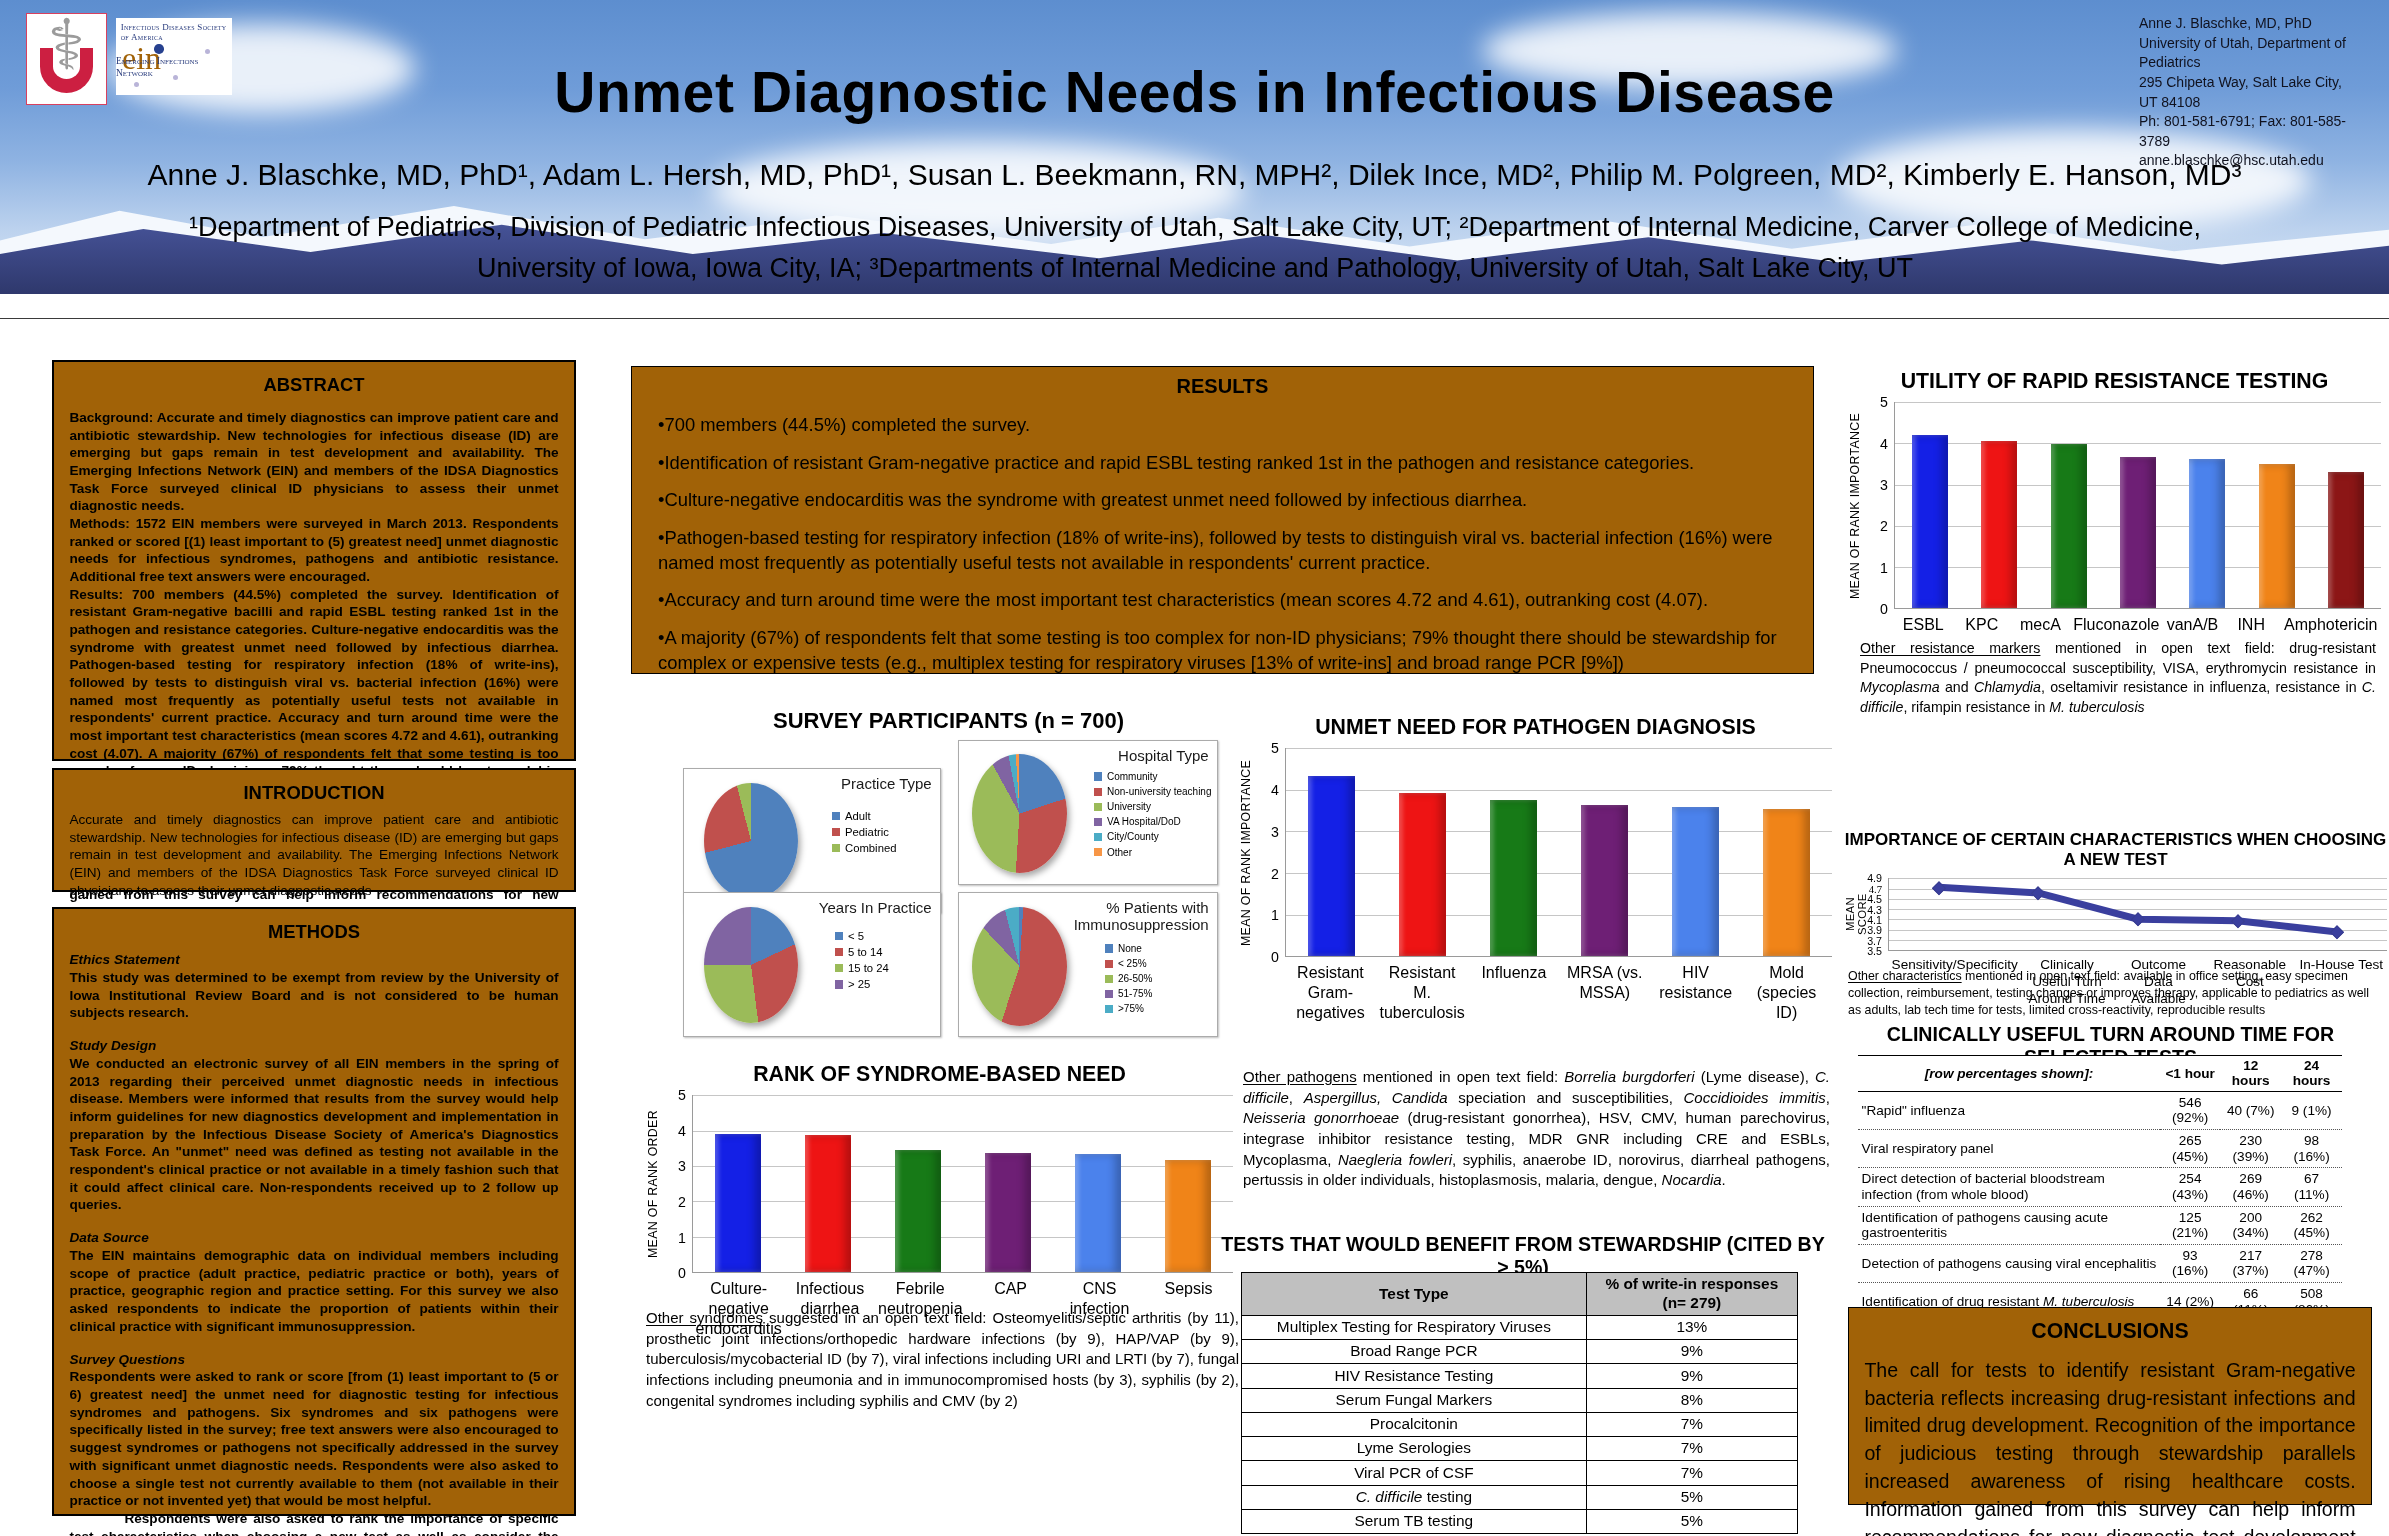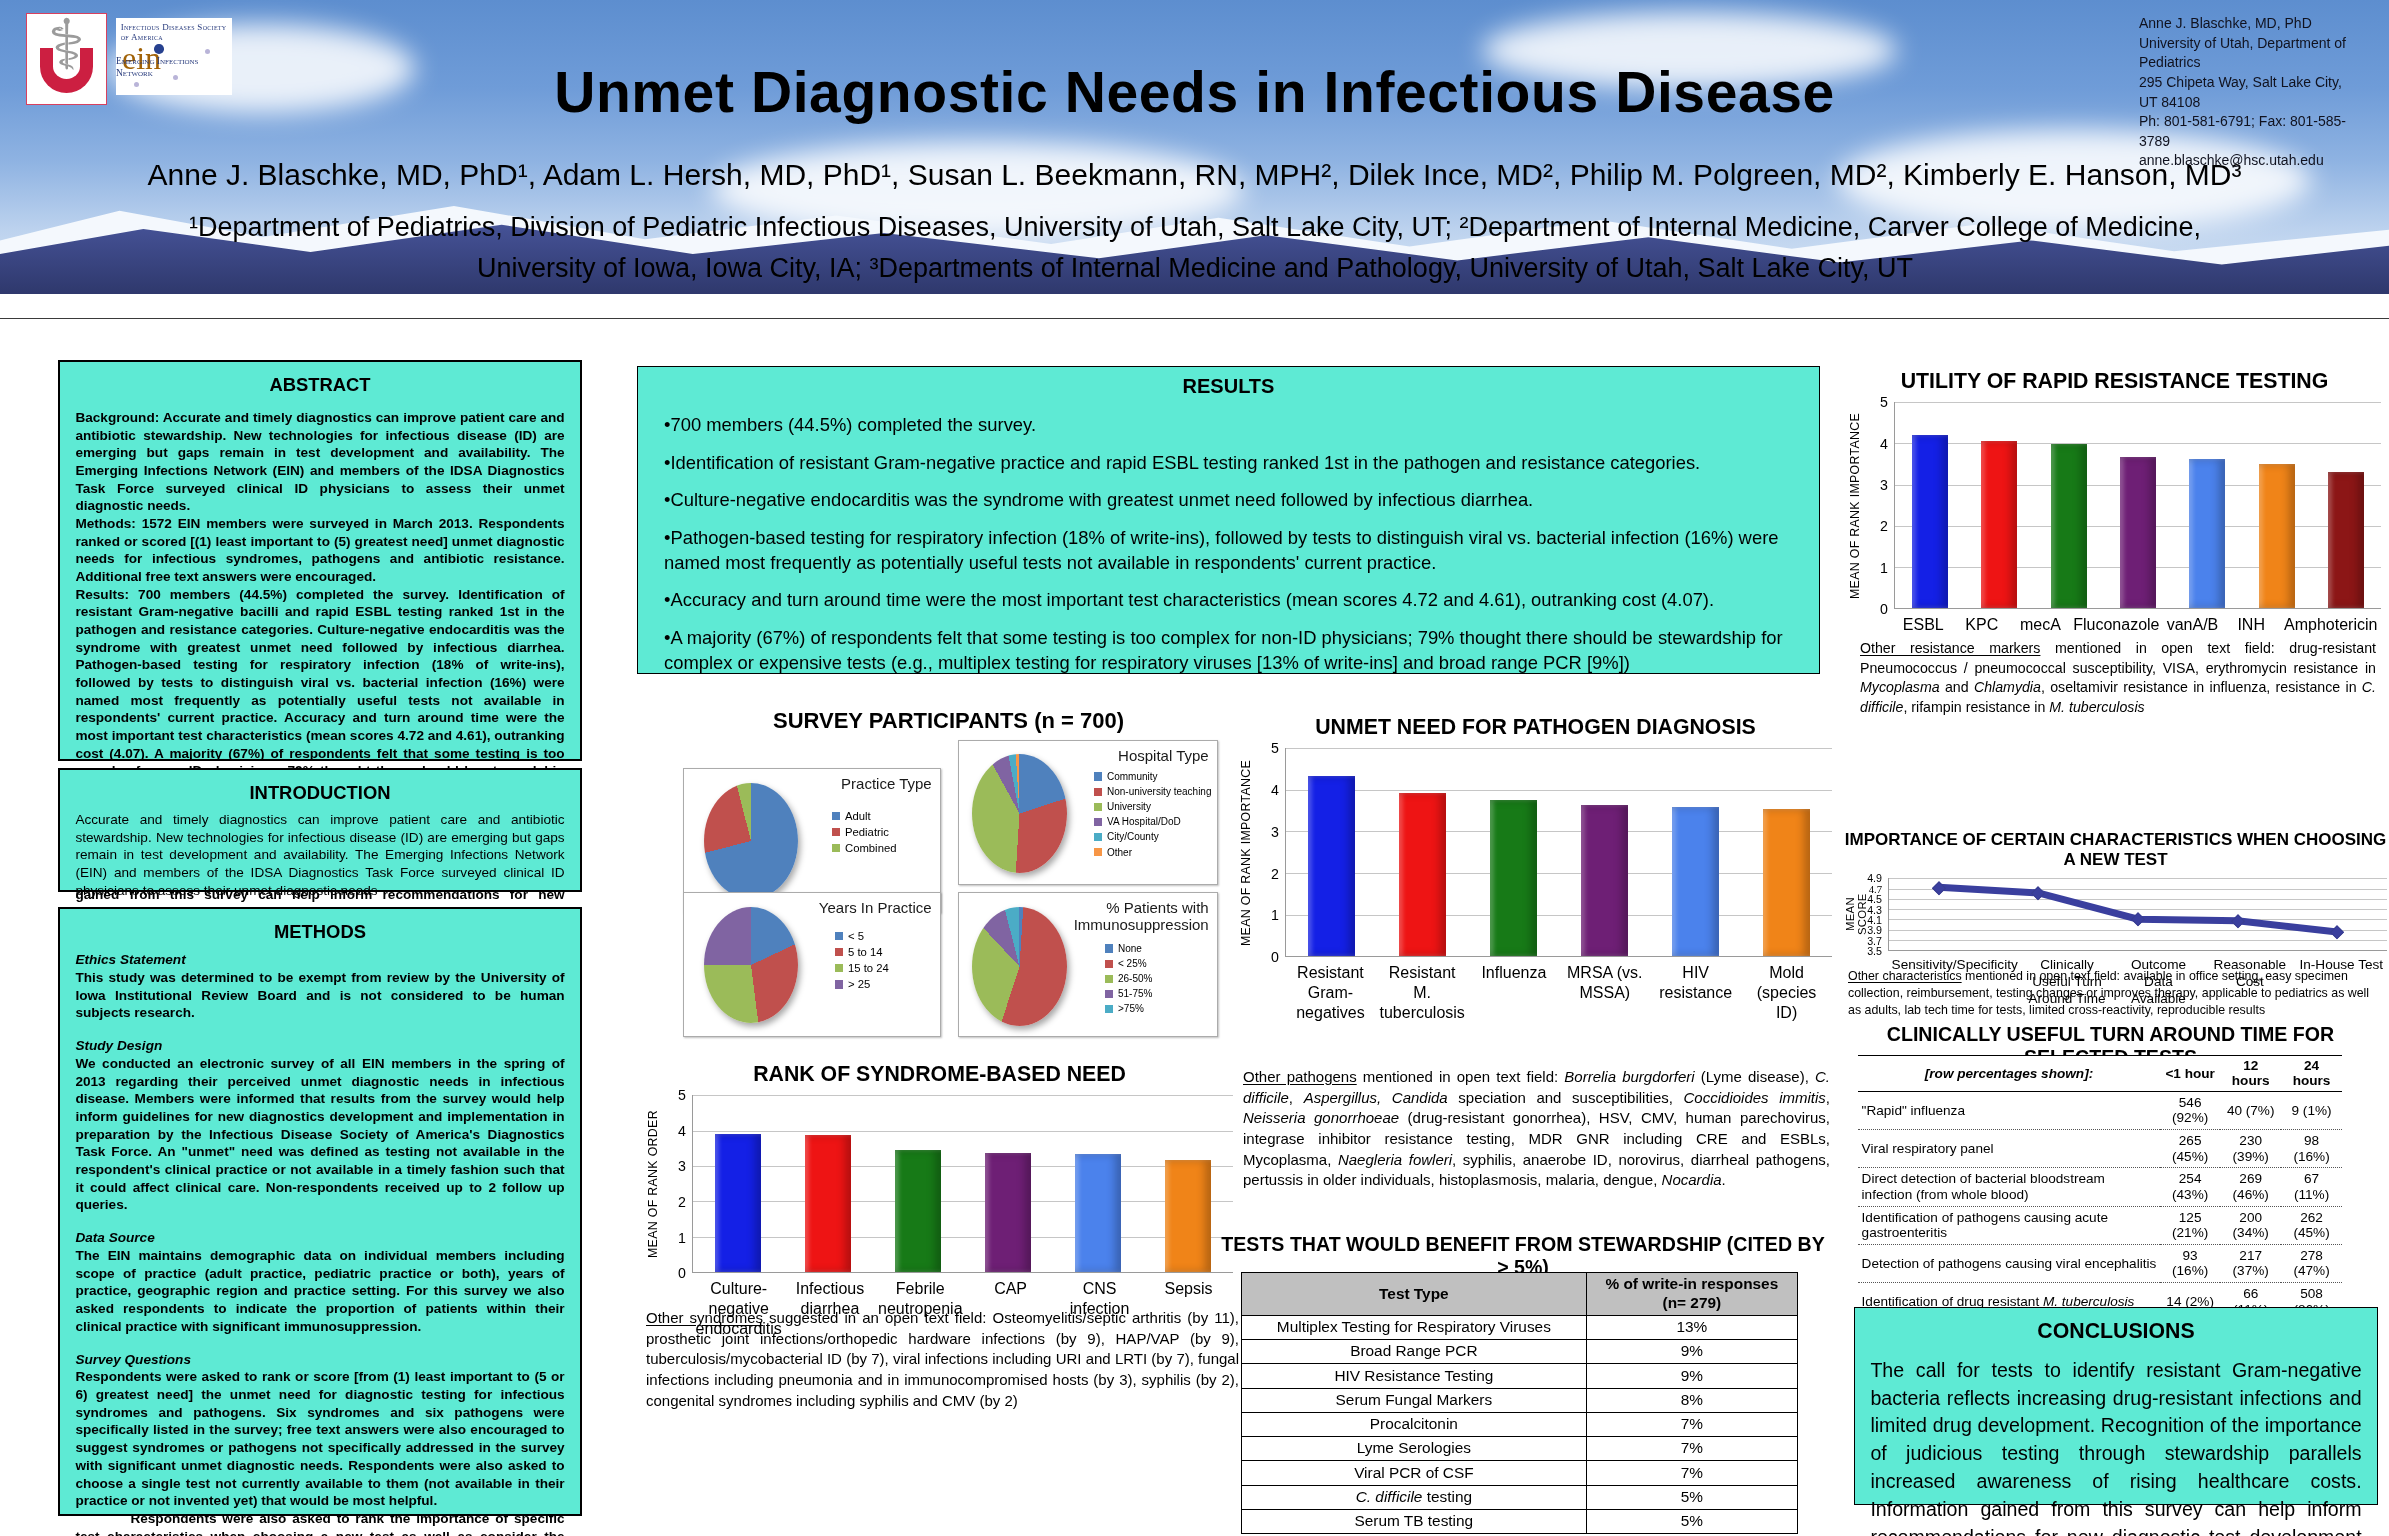--- a/index.html
+++ b/index.html
@@ -31,21 +31,21 @@
   .logo-ein{position:absolute;left:116px;top:18px;width:116px;height:77px;background:#fff;padding:3.6px 4.7px;box-sizing:border-box;
     font-family:"Liberation Serif",serif;color:#273a7c;}
   .logo-ein .soc{font-size:9px;font-variant:small-caps;line-height:1.15;letter-spacing:0.3px;}
   .logo-ein .big{position:absolute;left:6px;top:24px;font-size:32px;color:#a16207;line-height:1;}
   .logo-ein .dot{position:absolute;left:38px;top:26px;width:9.5px;height:9.5px;border-radius:50%;background:#27418f;}
   .logo-ein .net{position:absolute;right:4.7px;top:38px;font-size:9.5px;font-variant:small-caps;
     text-align:left;line-height:1.25;color:#273a7c;}
   .node{position:absolute;width:5.3px;height:5.3px;border-radius:50%;background:#b9b4d8;}
   .band{position:absolute;left:0;top:294px;width:2389px;height:24px;background:#fff;border-bottom:1.8px solid #3a3a3a;}
   
-  .box{position:absolute;border:2.4px solid #000;background:#5eead4;box-sizing:border-box;padding:8.3px 15.4px;margin-left:6px;}
+  .box{position:absolute;border:2.4px solid #000;background:#a16207;box-sizing:border-box;padding:8.3px 15.4px;}
   .sec-title{font-size:18.4px;font-weight:bold;text-align:center;margin:3.6px 0 13px 0;}
   .body-text{font-size:13.6px;line-height:1.3;text-align:justify;}
   .body-text p{margin:0;font-weight:bold;}
   .body-text .gap{height:15.4px;}
   .ital{font-style:italic;}
   .indent{text-indent:55px;}
   
   #results-box{left:631px;top:366px;width:1183px;height:308px;border-width:1.8px;padding:4.7px 26px;}
   #results-box .sec-title{font-size:20px;margin-bottom:14.2px;}
   .bullet{font-size:18.4px;line-height:1.38;margin:12px 0;}

